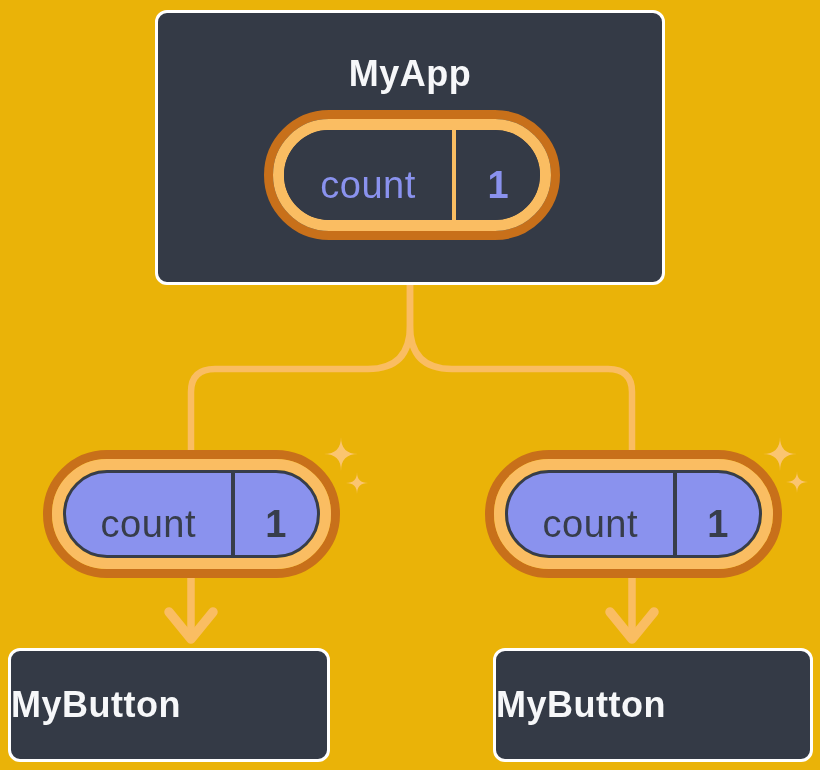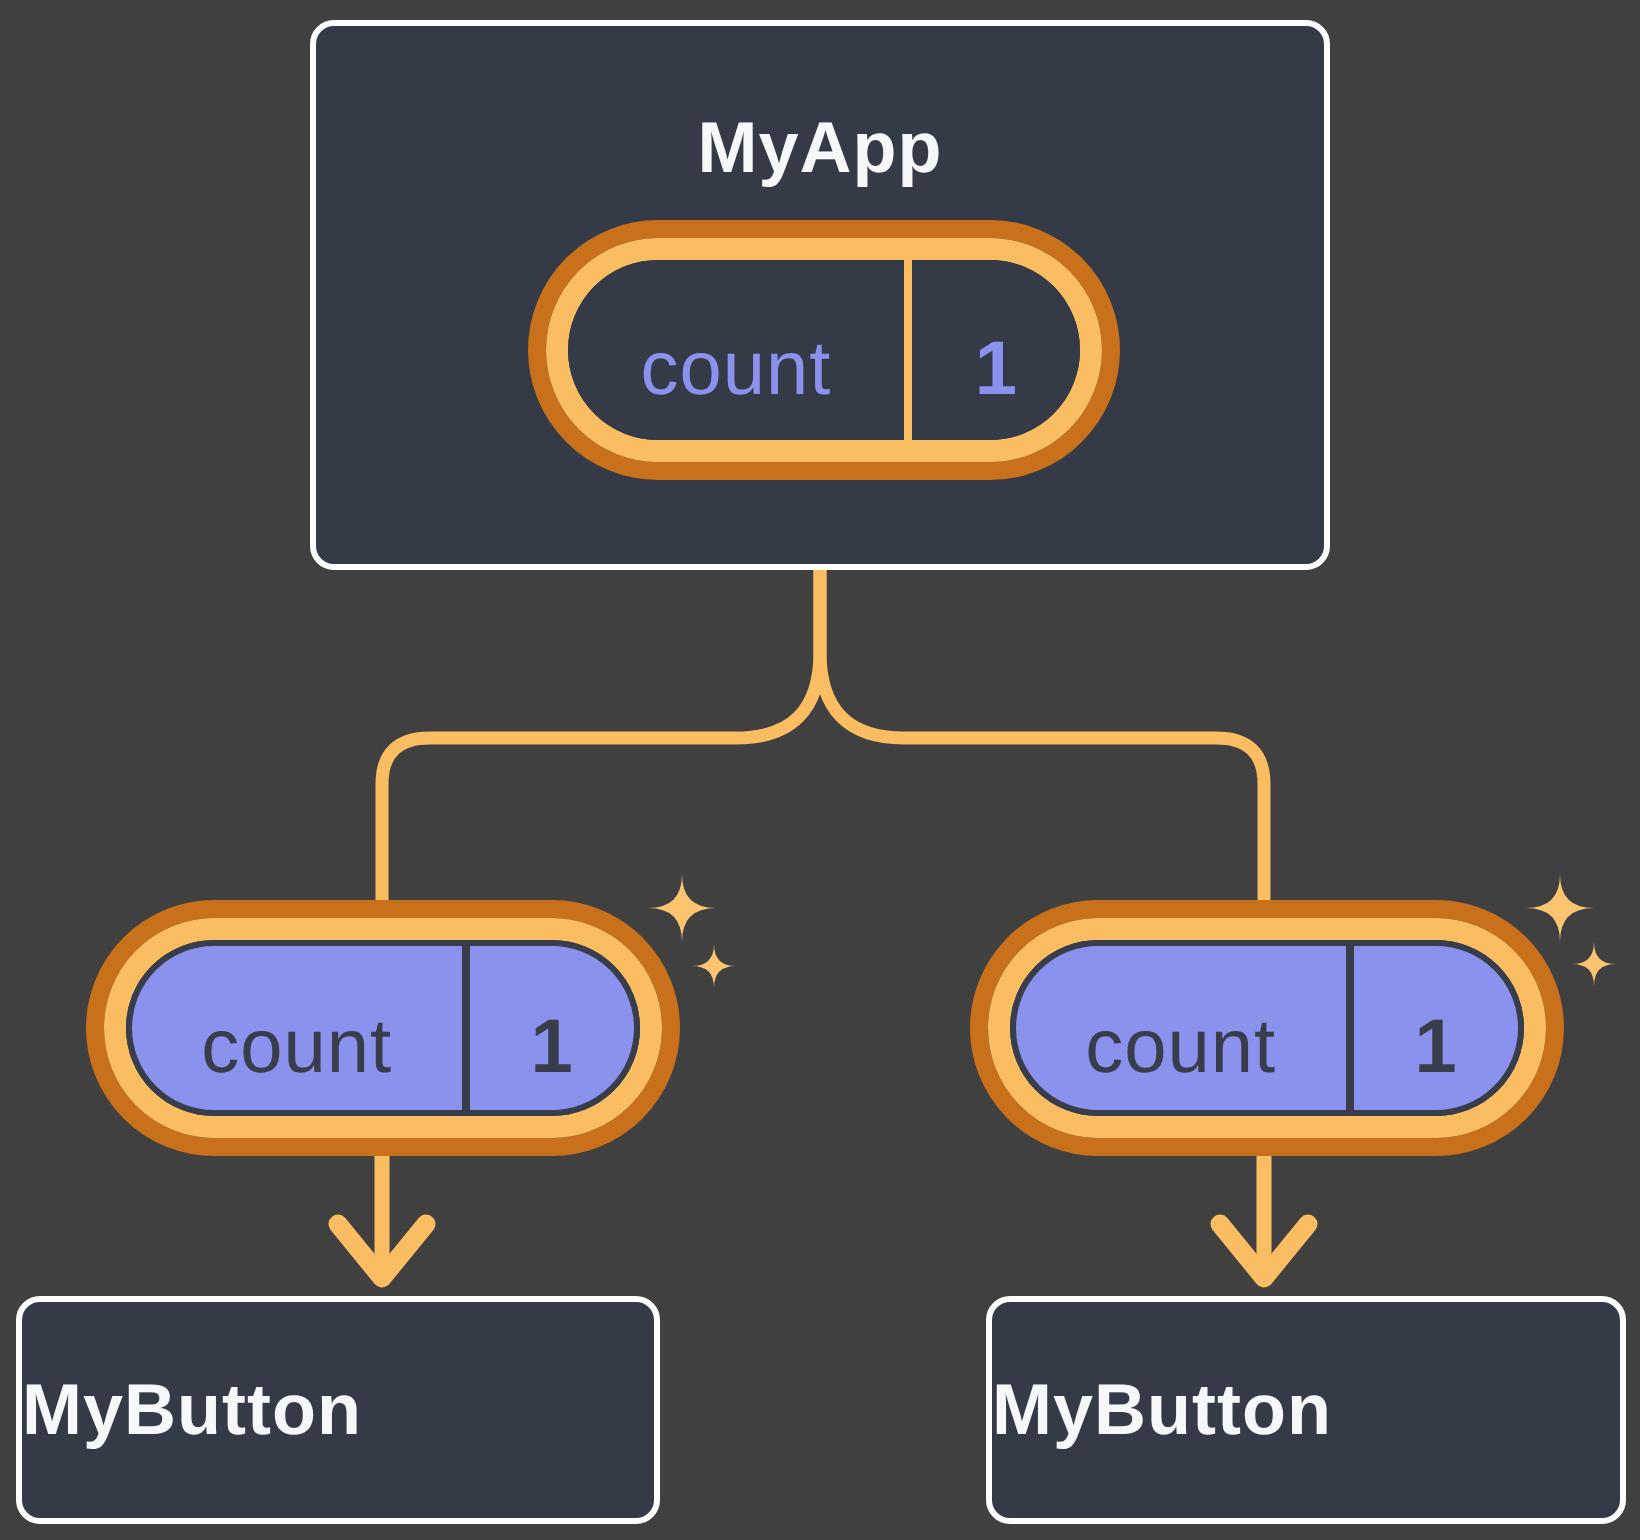--- a/index.html
+++ b/index.html
@@ -1,17 +1,17 @@
 <!DOCTYPE html>
 <html><head>
 <meta charset="utf-8">
 <style>
   html,body{margin:0;padding:0;background:#ffffff;}
   .canvas{
-    position:relative;width:820px;height:770px;background:#404040;overflow:hidden;
+    position:relative;width:820px;height:770px;background:#eab308;overflow:hidden;
     font-family:"Liberation Sans", sans-serif;
   }
   .overlay{position:absolute;left:0;top:0;z-index:1;}
   .node{
     position:absolute;z-index:2;background:#343a46;border:3px solid #ffffff;
     border-radius:12px;box-sizing:border-box;
   }
   .node-root{left:155px;top:10px;width:510px;height:275px;}
   .node-child{width:322px;height:114px;display:flex;align-items:center;justify-content:flex-start;}
   .node-child-left{left:8px;top:648px;}

